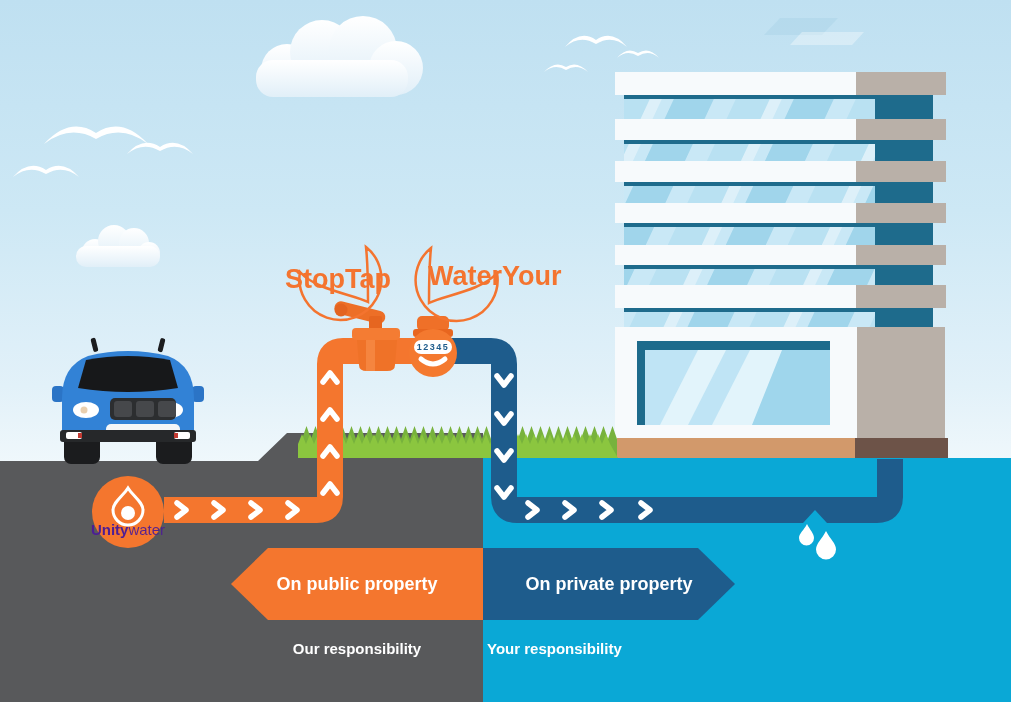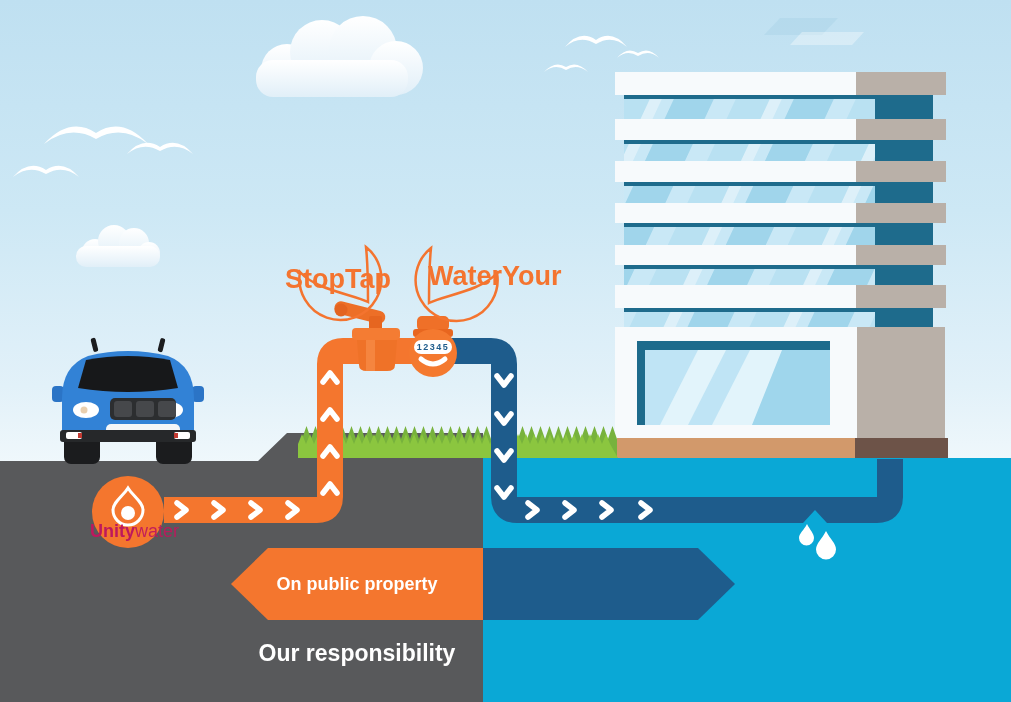--- a/index.html
+++ b/index.html
@@ -2,25 +2,25 @@
 <html><head>
 <meta charset="utf-8">
 <style>
   html,body{margin:0;padding:0;background:#ffffff;font-family:"Liberation Sans",sans-serif;}
   .scene{position:relative;width:1011px;height:702px;overflow:hidden;background:#bfe0f1;}
   .scene svg{position:absolute;left:0;top:0;}
   .callout-text{position:absolute;display:flex;flex-direction:row;align-items:center;
     color:#f4742f;font-size:27px;font-weight:600;line-height:29px;text-align:center;margin-top:40px;}
   .banner-label{position:absolute;display:flex;align-items:center;justify-content:center;
     font-size:18px;font-weight:700;color:#fff;}
-  .resp-label{position:absolute;font-size:23px;font-weight:700;color:#fff;white-space:nowrap;}
+  .resp-label{position:absolute;font-size:15px;font-weight:700;color:#fff;white-space:nowrap;}
   .resp-center{width:252px;text-align:center;}
   .meter-reading{position:absolute;left:414px;top:340px;width:38px;height:14px;background:#fff;border-radius:7px;
     display:flex;align-items:center;justify-content:center;font-size:9px;font-weight:700;color:#1e5c8c;letter-spacing:1.5px;}
-  .logo-text{position:absolute;left:90px;top:521px;width:76px;text-align:center;font-size:18px;color:#be185d;white-space:nowrap;}
+  .logo-text{position:absolute;left:90px;top:521px;width:76px;text-align:center;font-size:15px;color:#4c1d95;white-space:nowrap;}
   .logo-text .bold{font-weight:700;}
   .logo-text .light{font-weight:400;opacity:.92;}
 </style>
 </head>
 <body>
 
 <div class="scene">
 <svg width="1011" height="702" viewBox="0 0 1011 702">
   <defs>
     <linearGradient id="skyGrad" x1="0" y1="0" x2="0" y2="1">
@@ -215,15 +215,17 @@
 <div class="callout-text" style="left:428px;top:207px;width:88px;height:58px;">
   <div>Water</div>
   <div>Your</div>
 </div>
 
 <div class="meter-reading">12345</div>
 
 <div class="logo-text"><span class="bold">Unity</span><span class="light">water</span></div>
 
 <div class="banner-label" style="left:231px;top:548px;width:252px;height:72px;">On public property</div>
+<div class="banner-label" style="left:483px;top:548px;width:252px;height:72px;">On private property</div>
 
 <div class="resp-label resp-center" style="left:231px;top:640px;">Our responsibility</div>
+<div class="resp-label" style="left:487px;top:640px;">Your responsibility</div>
 </div>
 
 </body></html>

